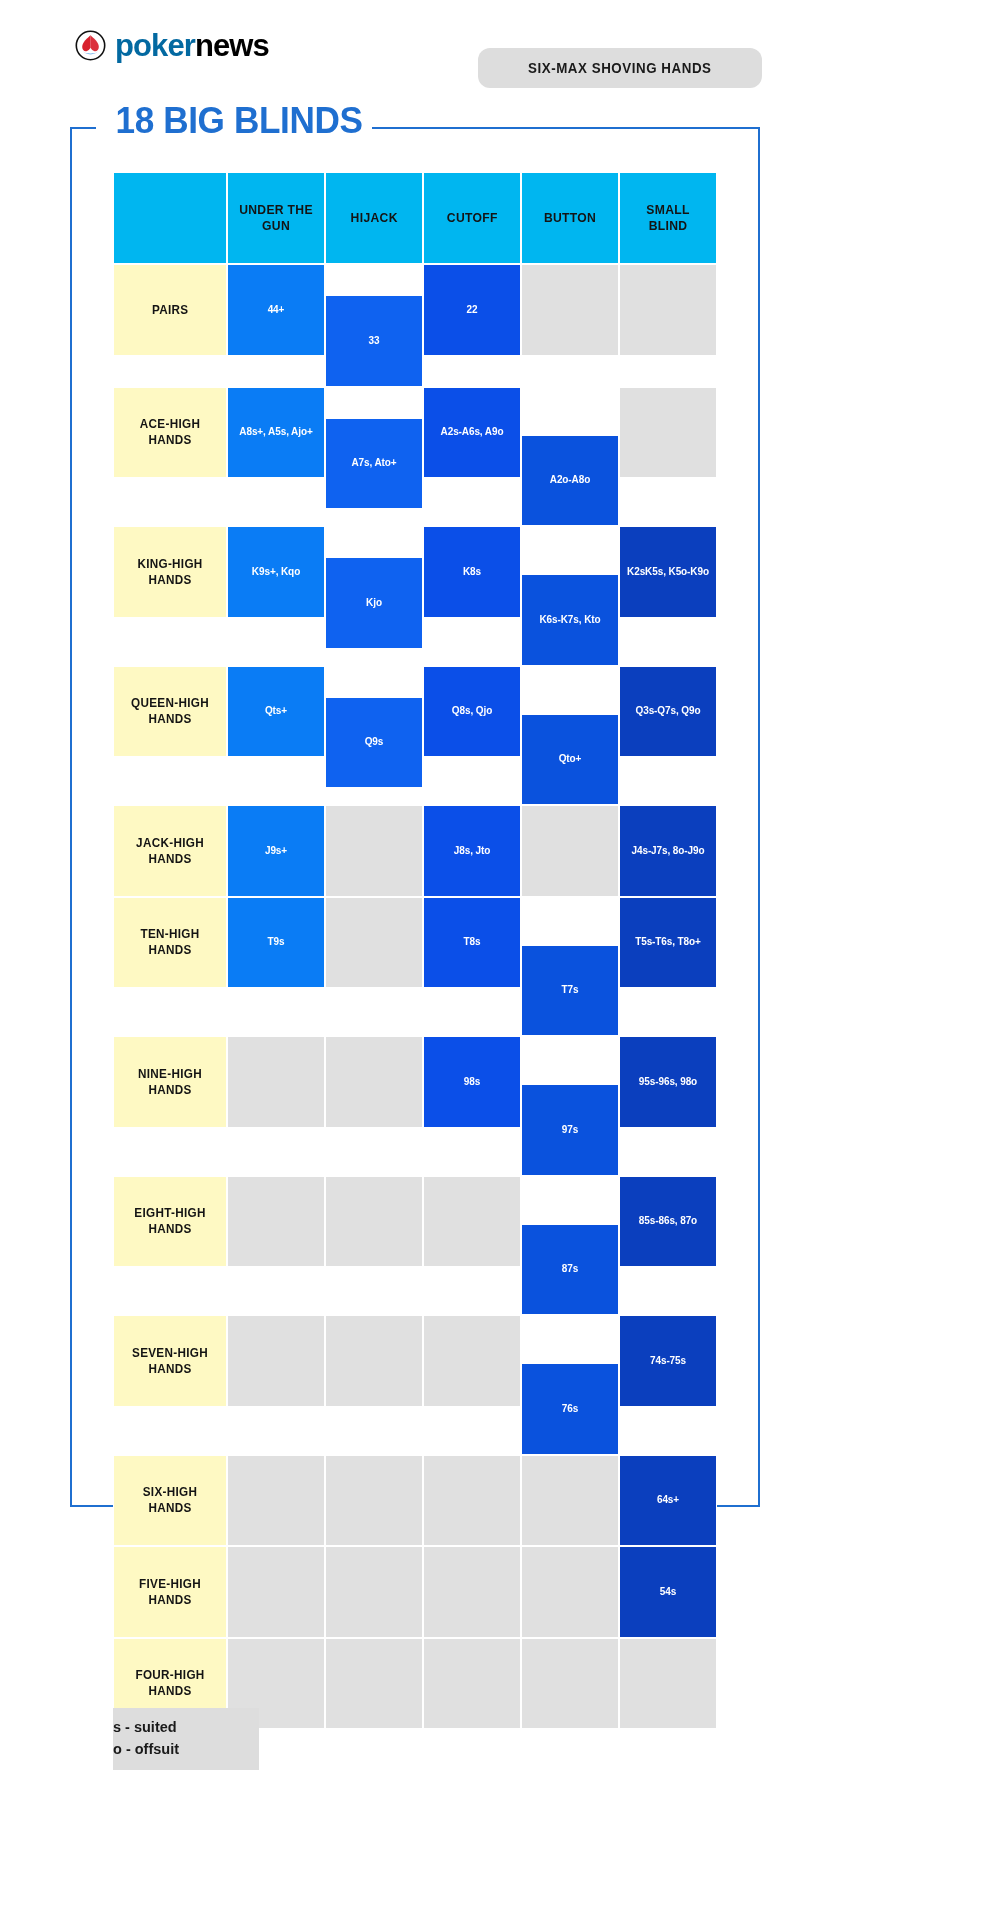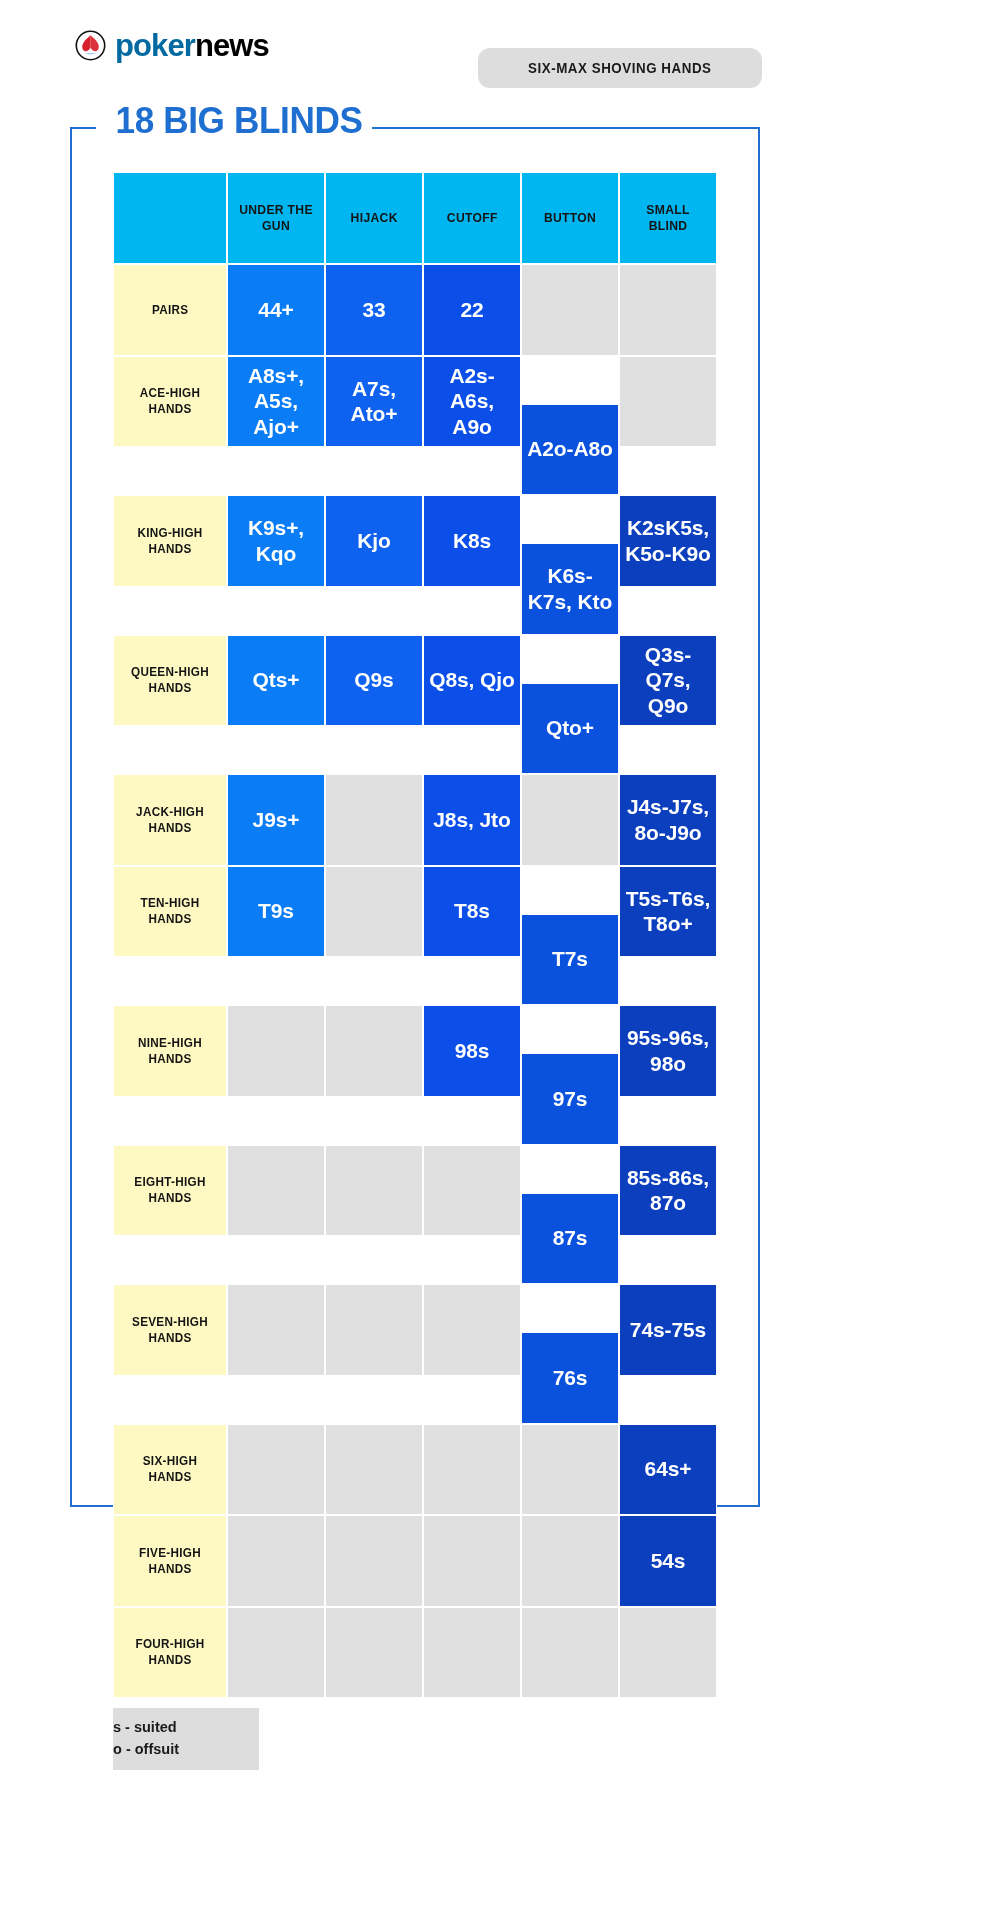--- a/index.html
+++ b/index.html
@@ -127,32 +127,32 @@
     font-weight: bold;
     color: #141414;
     letter-spacing: 0.35px;
     line-height: 1.22;
     transform: scaleX(0.9);
     padding: 0 3px;
   }
   .rowhead-label { font-size: 13px; }
 
   .val {
-    font-size: 21px;
+    font-size: 10px;
     font-weight: 600;
     color: #ffffff;
     line-height: 1.22;
     padding: 0 4px;
     letter-spacing: -0.1px;
   }
 
   
   .s-empty { background: #e0e0e0; }
   .s1 { background: #0a7cf5; }
-  .s2 { background: #0f62f0; }
+  .s2 { background: #0f62f0; margin-top: 31px; }
   .s3 { background: #0b4fe8; }
   .s4 { background: #0a52dd; margin-top: 48px; }
   .s5 { background: #0b3fbe; }
 
   
   .legend {
     position: absolute;
     left: 113px; top: 1700px;
     width: 146px; height: 62px;
     background: #dddddd;

